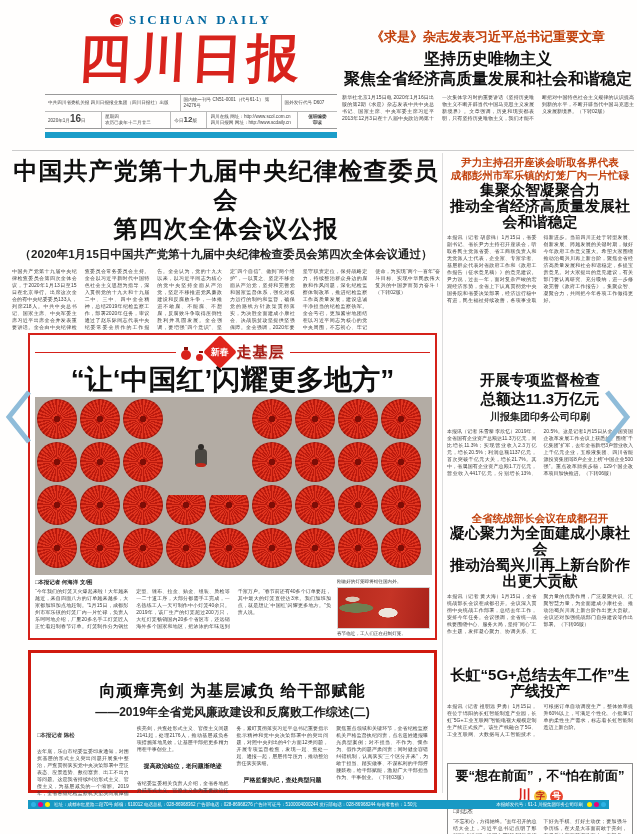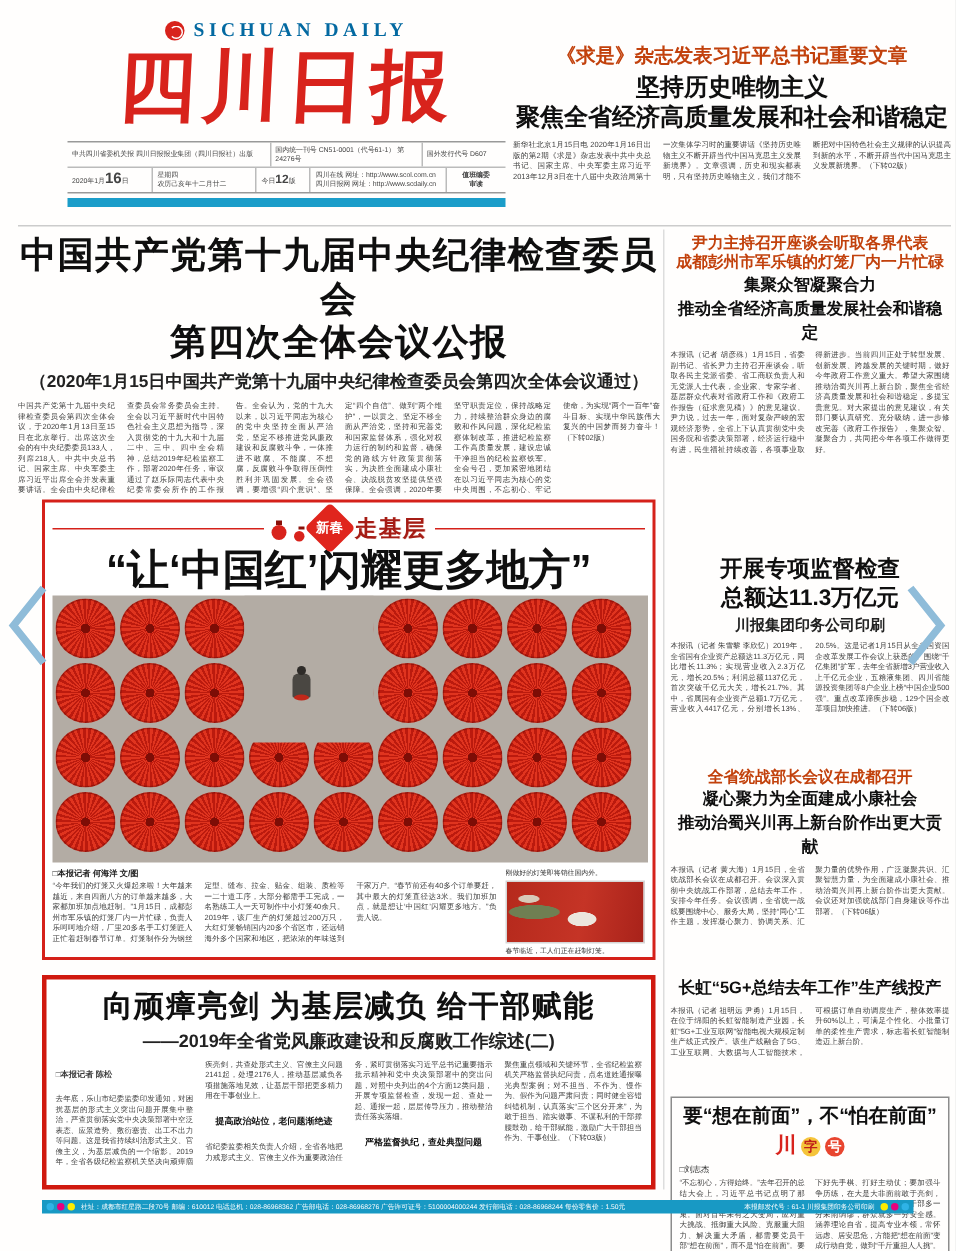--- a/index.html
+++ b/index.html
@@ -44,21 +44,21 @@
 
   
   .communique { position:absolute; left:12px; top:156px; width:428px; }
   .cm-h { font-size:24px; line-height:29px; letter-spacing:1px; }
   .cm-date { font-size:11.5px; font-weight:bold; text-align:center; margin-top:4px; }
   .cm-body { margin-top:6px; height:98px; }
 
   
   .right-col { position:absolute; left:447px; top:156px; width:186px; }
   .rc-kicker { font-size:10.5px; line-height:13px; }
-  .rc-h { font-size:11px; line-height:16px; }
+  .rc-h { font-size:15px; line-height:16px; }
   .rc-h-big { font-size:15px; line-height:19px; }
   .rc-sub { font-size:10px; font-weight:bold; text-align:center; margin-top:2px; }
   .rc-body { margin-top:4px; }
   .rc-block { margin-bottom:8px; }
   .soe-body { height:76px; }
   .meet-body { height:128px; }
   .uf-body { height:66px; }
   .ch-body { height:52px; }
 
   .commentary-box { border:1px solid #8c8c8c; padding:4px 5px; height:118px; overflow:hidden; }
@@ -100,21 +100,21 @@
   .ft-cap { font-size:4.6px; line-height:6px; color:#333; }
   .ft-smallphoto { width:93px; height:42px; margin:2px 0; border:1px solid #d5d5d5;
     background:
       radial-gradient(ellipse at 20% 50%, #6f7f52 0 16%, rgba(0,0,0,0) 17%),
       radial-gradient(ellipse at 16% 28%, #d8c9b8 0 6%, rgba(0,0,0,0) 7%),
       radial-gradient(ellipse at 55% 62%, #ece6dd 0 13%, rgba(0,0,0,0) 14%),
       linear-gradient(100deg, #b5291c 0%, #c53426 55%, #a8221a 100%); }
 
   
   .bottom-box { position:absolute; left:28px; top:650px; width:409px; height:143px; border:3px solid #d0190f; background:#fff; padding:4px 6px; }
-  .bt-h { font-size:20px; letter-spacing:1px; }
+  .bt-h { font-size:16px; letter-spacing:1px;margin-top:24px; }
   .bt-sub { font-size:12px; font-weight:bold; text-align:center; margin-top:2px; }
   .bt-body { margin-top:4px; height:92px; }
   .bt-body p { white-space:pre-line; }
   .bt-byline { font-size:5.5px; font-weight:bold; margin-bottom:2px; }
   .bt-subhead { font-size:6px; font-weight:bold; text-align:center; margin:3px 0; color:#111; }
 
   
   .footer-strip { position:absolute; left:28px; top:800px; width:581px; height:9px; background:#1899c4; display:flex; align-items:center; gap:4px; padding:0 3px; }
   .reg-dot { width:5px; height:5px; border-radius:50%; display:inline-block; flex:none; }
   .dots { display:flex; gap:2px; align-items:center; }

